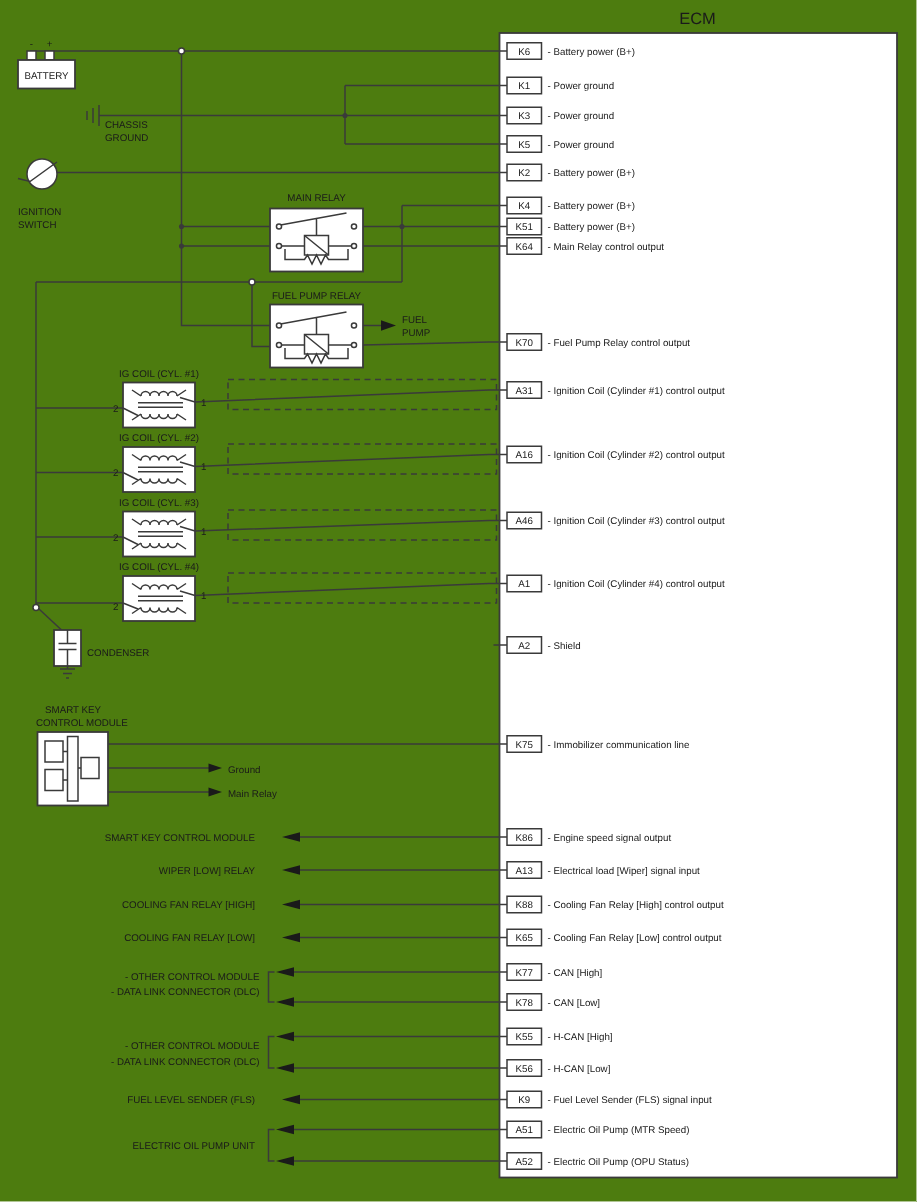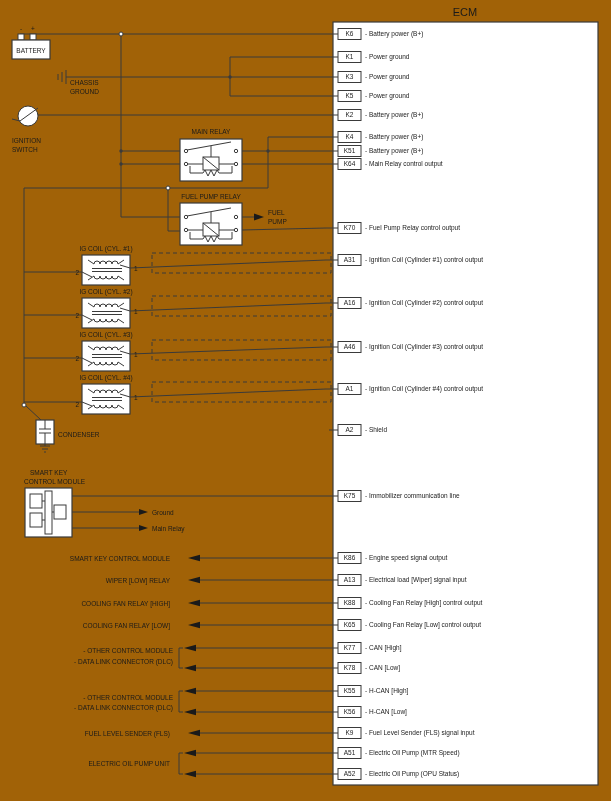--- a/index.html
+++ b/index.html
@@ -1,16 +1,16 @@
 <!DOCTYPE html>
 <html><head>
 <meta charset="utf-8">
 <style>
   html,body{margin:0;padding:0;background:#fff;}
-  .stage{width:611px;height:801px;background:#a16207;position:relative;text-align:center;}
+  .stage{width:611px;height:801px;background:#4d7c0f;position:relative;text-align:center;}
   svg{font-family:"Liberation Sans",sans-serif;}
   .w{stroke:#3a3a3a;stroke-width:1;fill:none;}
   .dash{stroke:#3a3a3a;stroke-width:1;fill:none;stroke-dasharray:4 3;}
   .box{fill:#fff;stroke:#3a3a3a;stroke-width:1.2;}
   .pinbox{fill:#fff;stroke:#3a3a3a;stroke-width:1;}
   .dot{fill:#3a3a3a;stroke:none;}
   .oj{fill:#fff;stroke:#3a3a3a;stroke-width:1;}
   .pin{fill:#fff;stroke:#3a3a3a;stroke-width:1;}
   .ah{fill:#1a1a1a;stroke:none;}
   .tc{font-size:6.5px;fill:#1a1a1a;}

